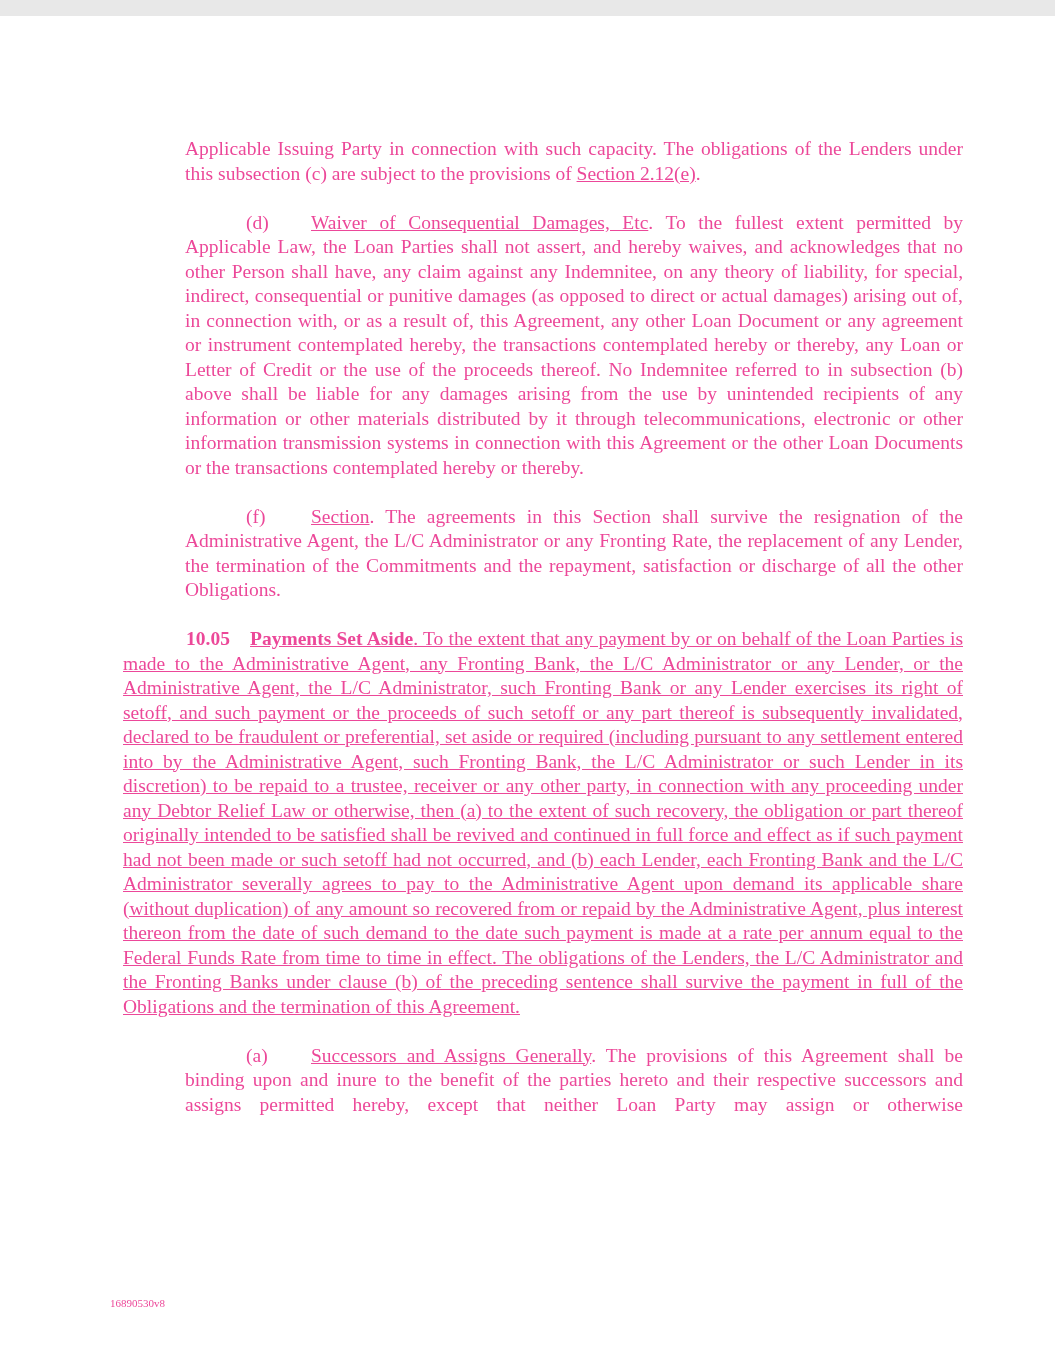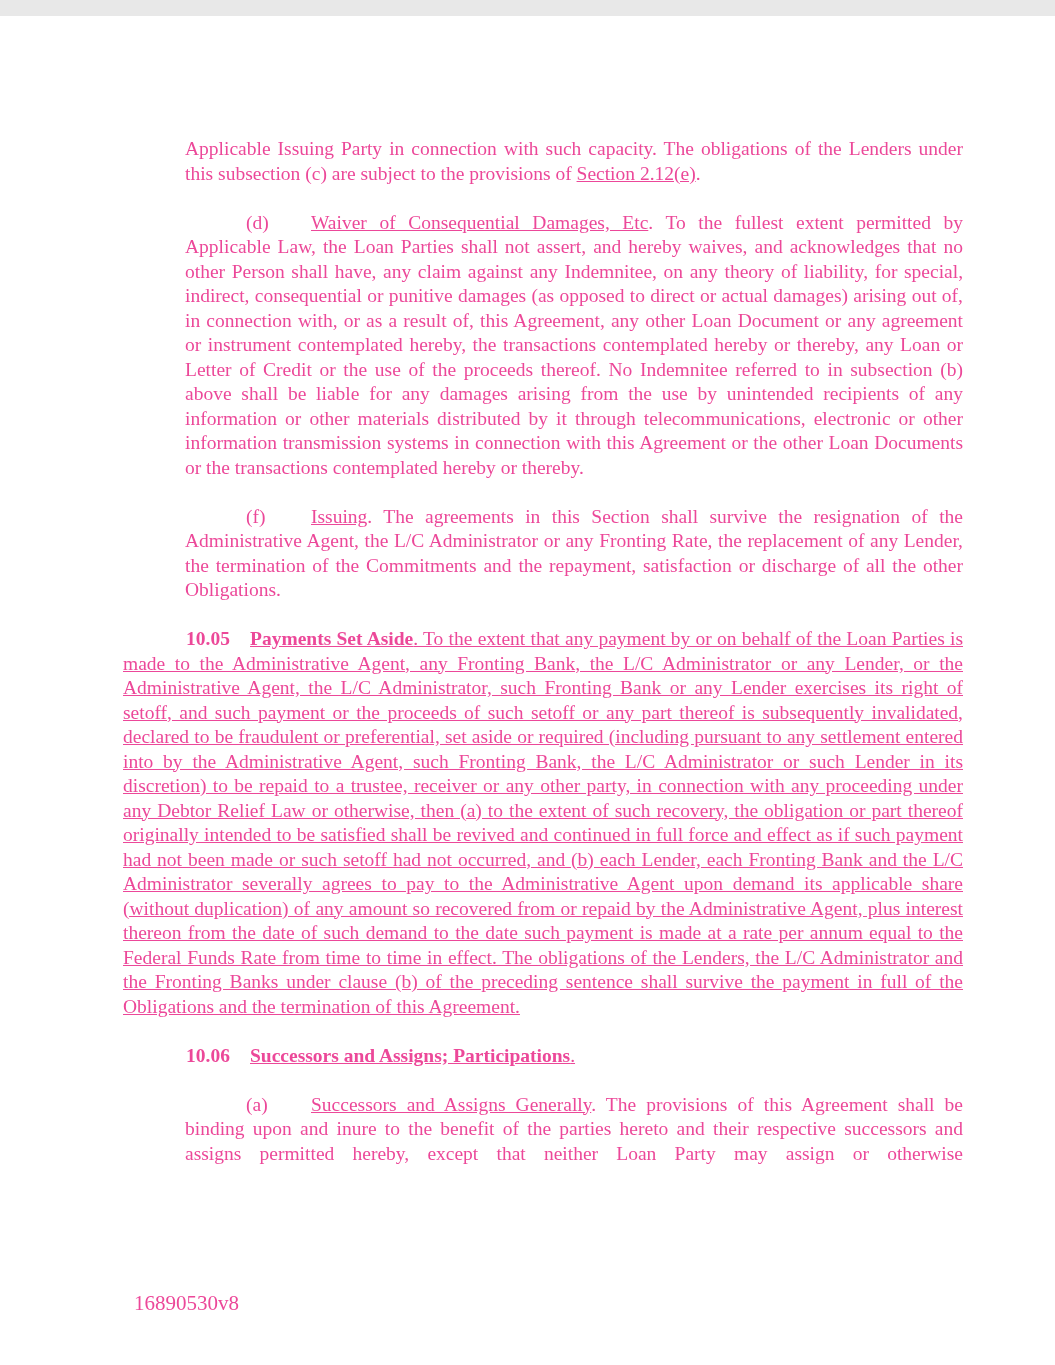--- a/index.html
+++ b/index.html
@@ -53,39 +53,38 @@
   .justify-last { text-align-last: justify; }
   .page-number {
     position: absolute;
     left: 0;
     right: 0;
     top: 1246px;
     text-align: center;
   }
   .doc-id {
     position: absolute;
-    left: 134px;
+    left: 110px;
     top: 1278px;
-    font-size: 21px;
+    font-size: 11px;
     line-height: 18px;
   }
 </style>
 </head>
 <body>
 
 <div class="page">
 
   <p class="sub"><span>Applicable Issuing Party in connection with such capacity.  The obligations of the Lenders under this subsection (c) are subject to the provisions of </span><span class="u">Section 2.12(e)</span><span>.</span></p>
 
   <p class="sub first-indent"><span class="label">(d)</span><span class="u">Waiver of Consequential Damages, Etc</span><span>.  To the fullest extent permitted by Applicable Law, the Loan Parties shall not assert, and hereby waives, and acknowledges that no other Person shall have, any claim against any Indemnitee, on any theory of liability, for special, indirect, consequential or punitive damages (as opposed to direct or actual damages) arising out of, in connection with, or as a result of, this Agreement, any other Loan Document or any agreement or instrument contemplated hereby, the transactions contemplated hereby or thereby, any Loan or Letter of Credit or the use of the proceeds thereof.  No Indemnitee referred to in subsection (b) above shall be liable for any damages arising from the use by unintended recipients of any information or other materials distributed by it through telecommunications, electronic or other information transmission systems in connection with this Agreement or the other Loan Documents or the transactions contemplated hereby or thereby.</span></p>
 
 
-  <p class="sub first-indent"><span class="label">(f)</span><span class="u">Issuing</span><span>.  The agreements in this Section shall survive the resignation of the Administrative Agent, the L/C Administrator or any Fronting Rate, the replacement of any Lender, the termination of the Commitments and the repayment, satisfaction or discharge of all the other Obligations.</span></p>
+  <p class="sub first-indent"><span class="label">(f)</span><span class="u">Section</span><span>.  The agreements in this Section shall survive the resignation of the Administrative Agent, the L/C Administrator or any Fronting Rate, the replacement of any Lender, the termination of the Commitments and the repayment, satisfaction or discharge of all the other Obligations.</span></p>
 
   <p class="section"><span class="num">10.05</span><span class="b">Payments Set Aside</span><span>.  To the extent that any payment by or on behalf of the Loan Parties is made to the Administrative Agent, any Fronting Bank, the L/C Administrator or any Lender, or the Administrative Agent, the L/C Administrator, such Fronting Bank or any Lender exercises its right of setoff, and such payment or the proceeds of such setoff or any part thereof is subsequently invalidated, declared to be fraudulent or preferential, set aside or required (including pursuant to any settlement entered into by the Administrative Agent, such Fronting Bank, the L/C Administrator or such Lender in its discretion) to be repaid to a trustee, receiver or any other party, in connection with any proceeding under any Debtor Relief Law or otherwise, then (a) to the extent of such recovery, the obligation or part thereof originally intended to be satisfied shall be revived and continued in full force and effect as if such payment had not been made or such setoff had not occurred, and (b) each Lender, each Fronting Bank and the L/C Administrator severally agrees to pay to the Administrative Agent upon demand its applicable share (without duplication) of any amount so recovered from or repaid by the Administrative Agent, plus interest thereon from the date of such demand to the date such payment is made at a rate per annum equal to the Federal Funds Rate from time to time in effect.  The obligations of the Lenders, the L/C Administrator and the Fronting Banks under clause (b) of the preceding sentence shall survive the payment in full of the Obligations and the termination of this Agreement.</span></p>
 
-  <p class="section"><span class="num">10.06</span><span class="b">Successors and Assigns; Participations</span><span>.</span></p>
 
   <p class="sub first-indent justify-last"><span class="label">(a)</span><span class="u">Successors and Assigns Generally</span><span>.  The provisions of this Agreement shall be binding upon and inure to the benefit of the parties hereto and their respective successors and assigns permitted hereby, except that neither Loan Party may assign or otherwise</span></p>
 
   <div class="doc-id">16890530v8</div>
 
 </div>
 
 </body></html>

